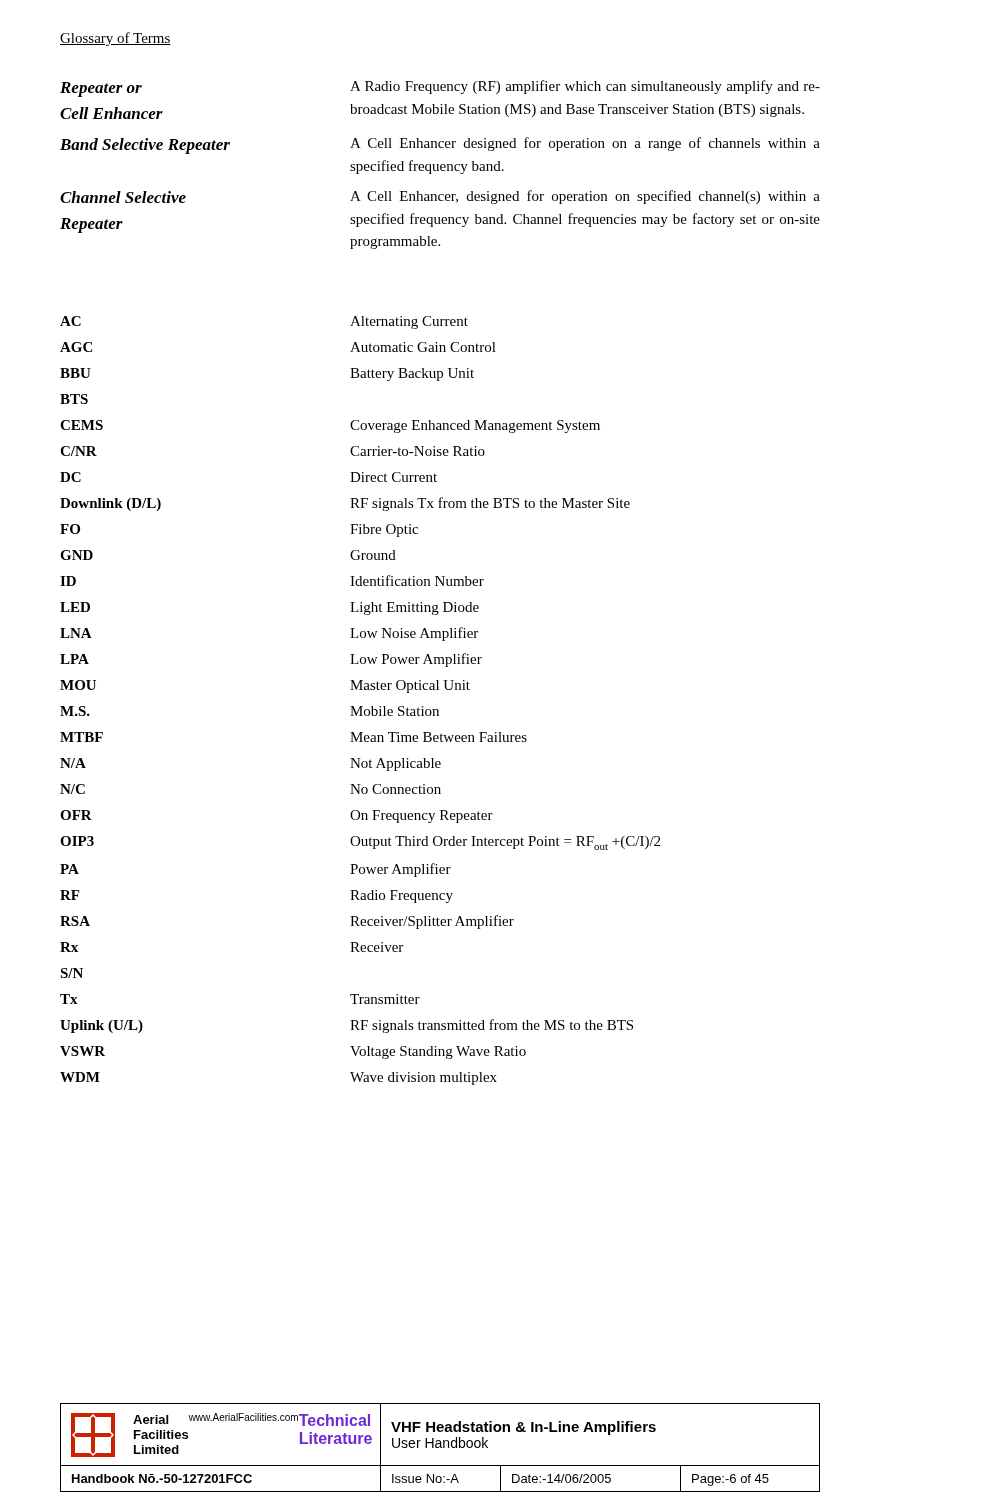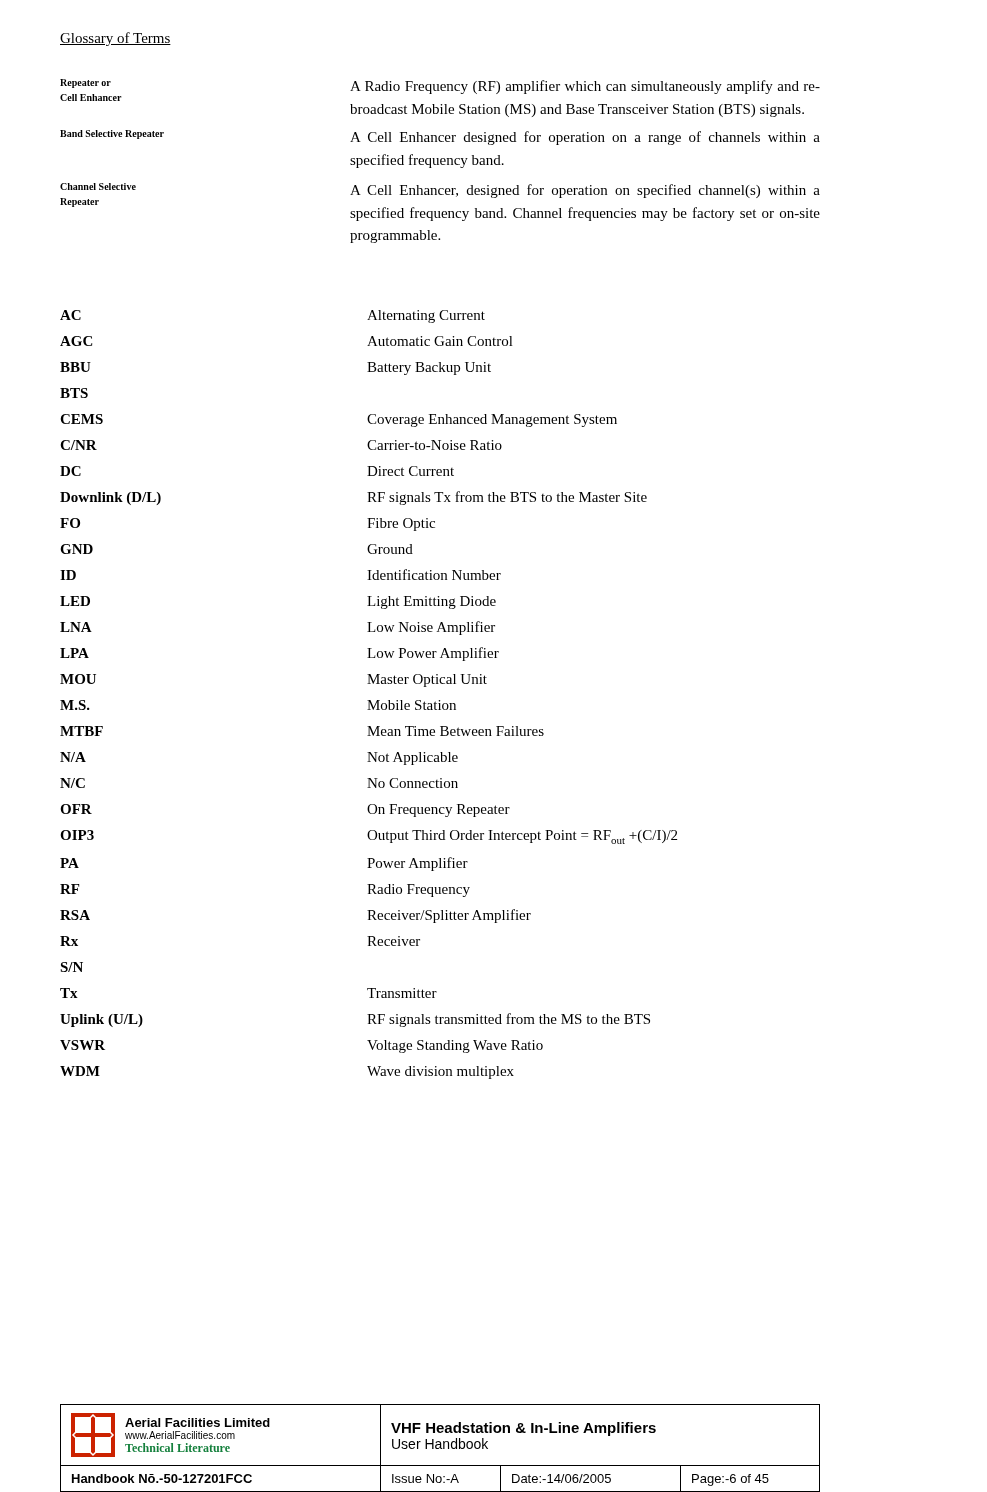--- a/index.html
+++ b/index.html
@@ -28,39 +28,39 @@
       margin-bottom: 20px;
     }
     .def-row {
       display: flex;
       margin-bottom: 6px;
     }
     .def-term {
       font-weight: bold;
       width: 290px;
       min-width: 290px;
-      font-size: 10px;
+      font-size: 17px;
       line-height: 1.5;
+      font-style: italic;
     }
     .def-desc {
       flex: 1;
       font-size: 15px;
       line-height: 1.5;
       text-align: justify;
     }
     .spacer {
       height: 20px;
     }
     .abbrev-section {
       margin-top: 10px;
     }
     .abbrev-row {
       display: flex;
       margin-bottom: 2px;
-      gap: 17px;
     }
     .abbrev-term {
       font-weight: bold;
       width: 290px;
       min-width: 290px;
       font-size: 15px;
       line-height: 1.6;
     }
     .abbrev-desc {
       flex: 1;
@@ -88,38 +88,39 @@
       align-items: center;
       gap: 10px;
     }
     .logo-icon {
       width: 44px;
       height: 44px;
       flex-shrink: 0;
     }
     .logo-text-area {
       display: flex;
-      flex-direction: column;
+      flex-direction: row;
+      margin-left: 8px;
     }
     .logo-company {
       font-weight: bold;
       font-size: 13px;
       color: #000;
       font-family: Arial, sans-serif;
     }
     .logo-website {
       font-size: 10px;
       color: #000;
       font-family: Arial, sans-serif;
     }
     .logo-subtitle {
       font-weight: bold;
-      font-size: 12px;
-      color: #15803d;
-      font-family: Liberation Serif, serif;
+      font-size: 16px;
+      color: #6d28d9;
+      font-family: Liberation Sans, sans-serif;
     }
     .footer-title-area {
       flex: 1;
       padding: 8px 10px;
       display: flex;
       flex-direction: column;
       align-items: flex-start;
       justify-content: center;
     }
     .footer-main-title {

